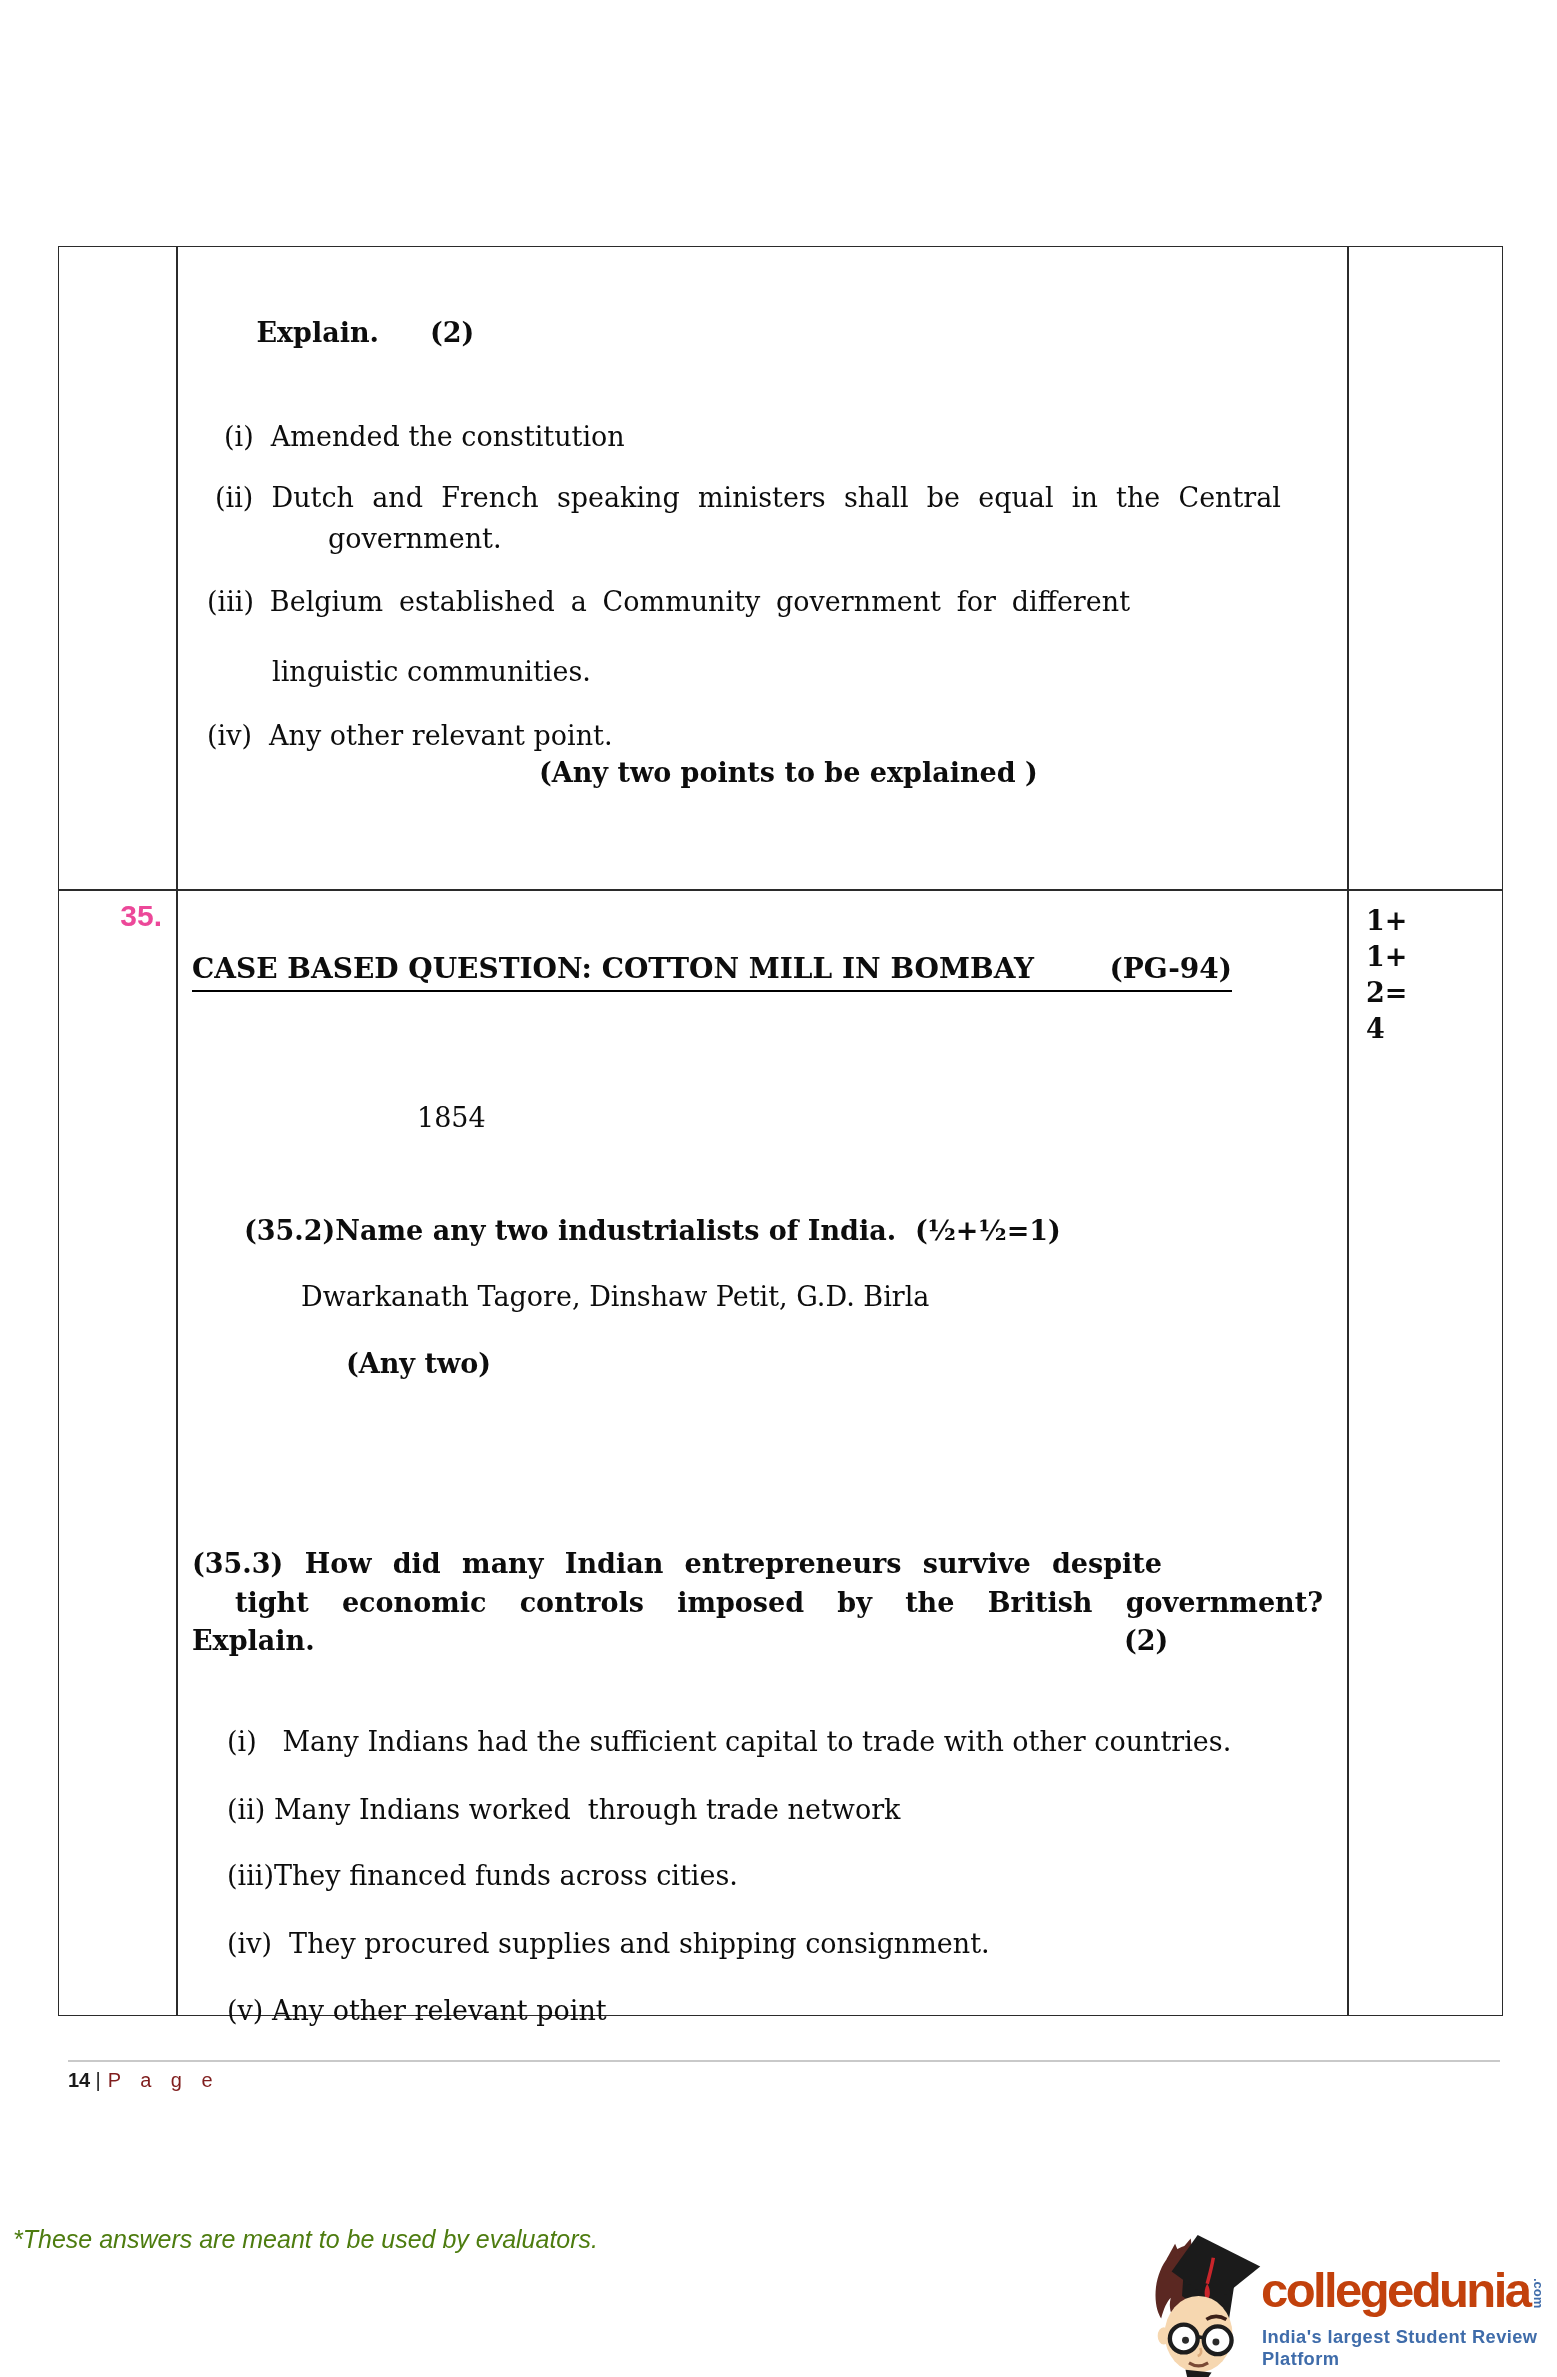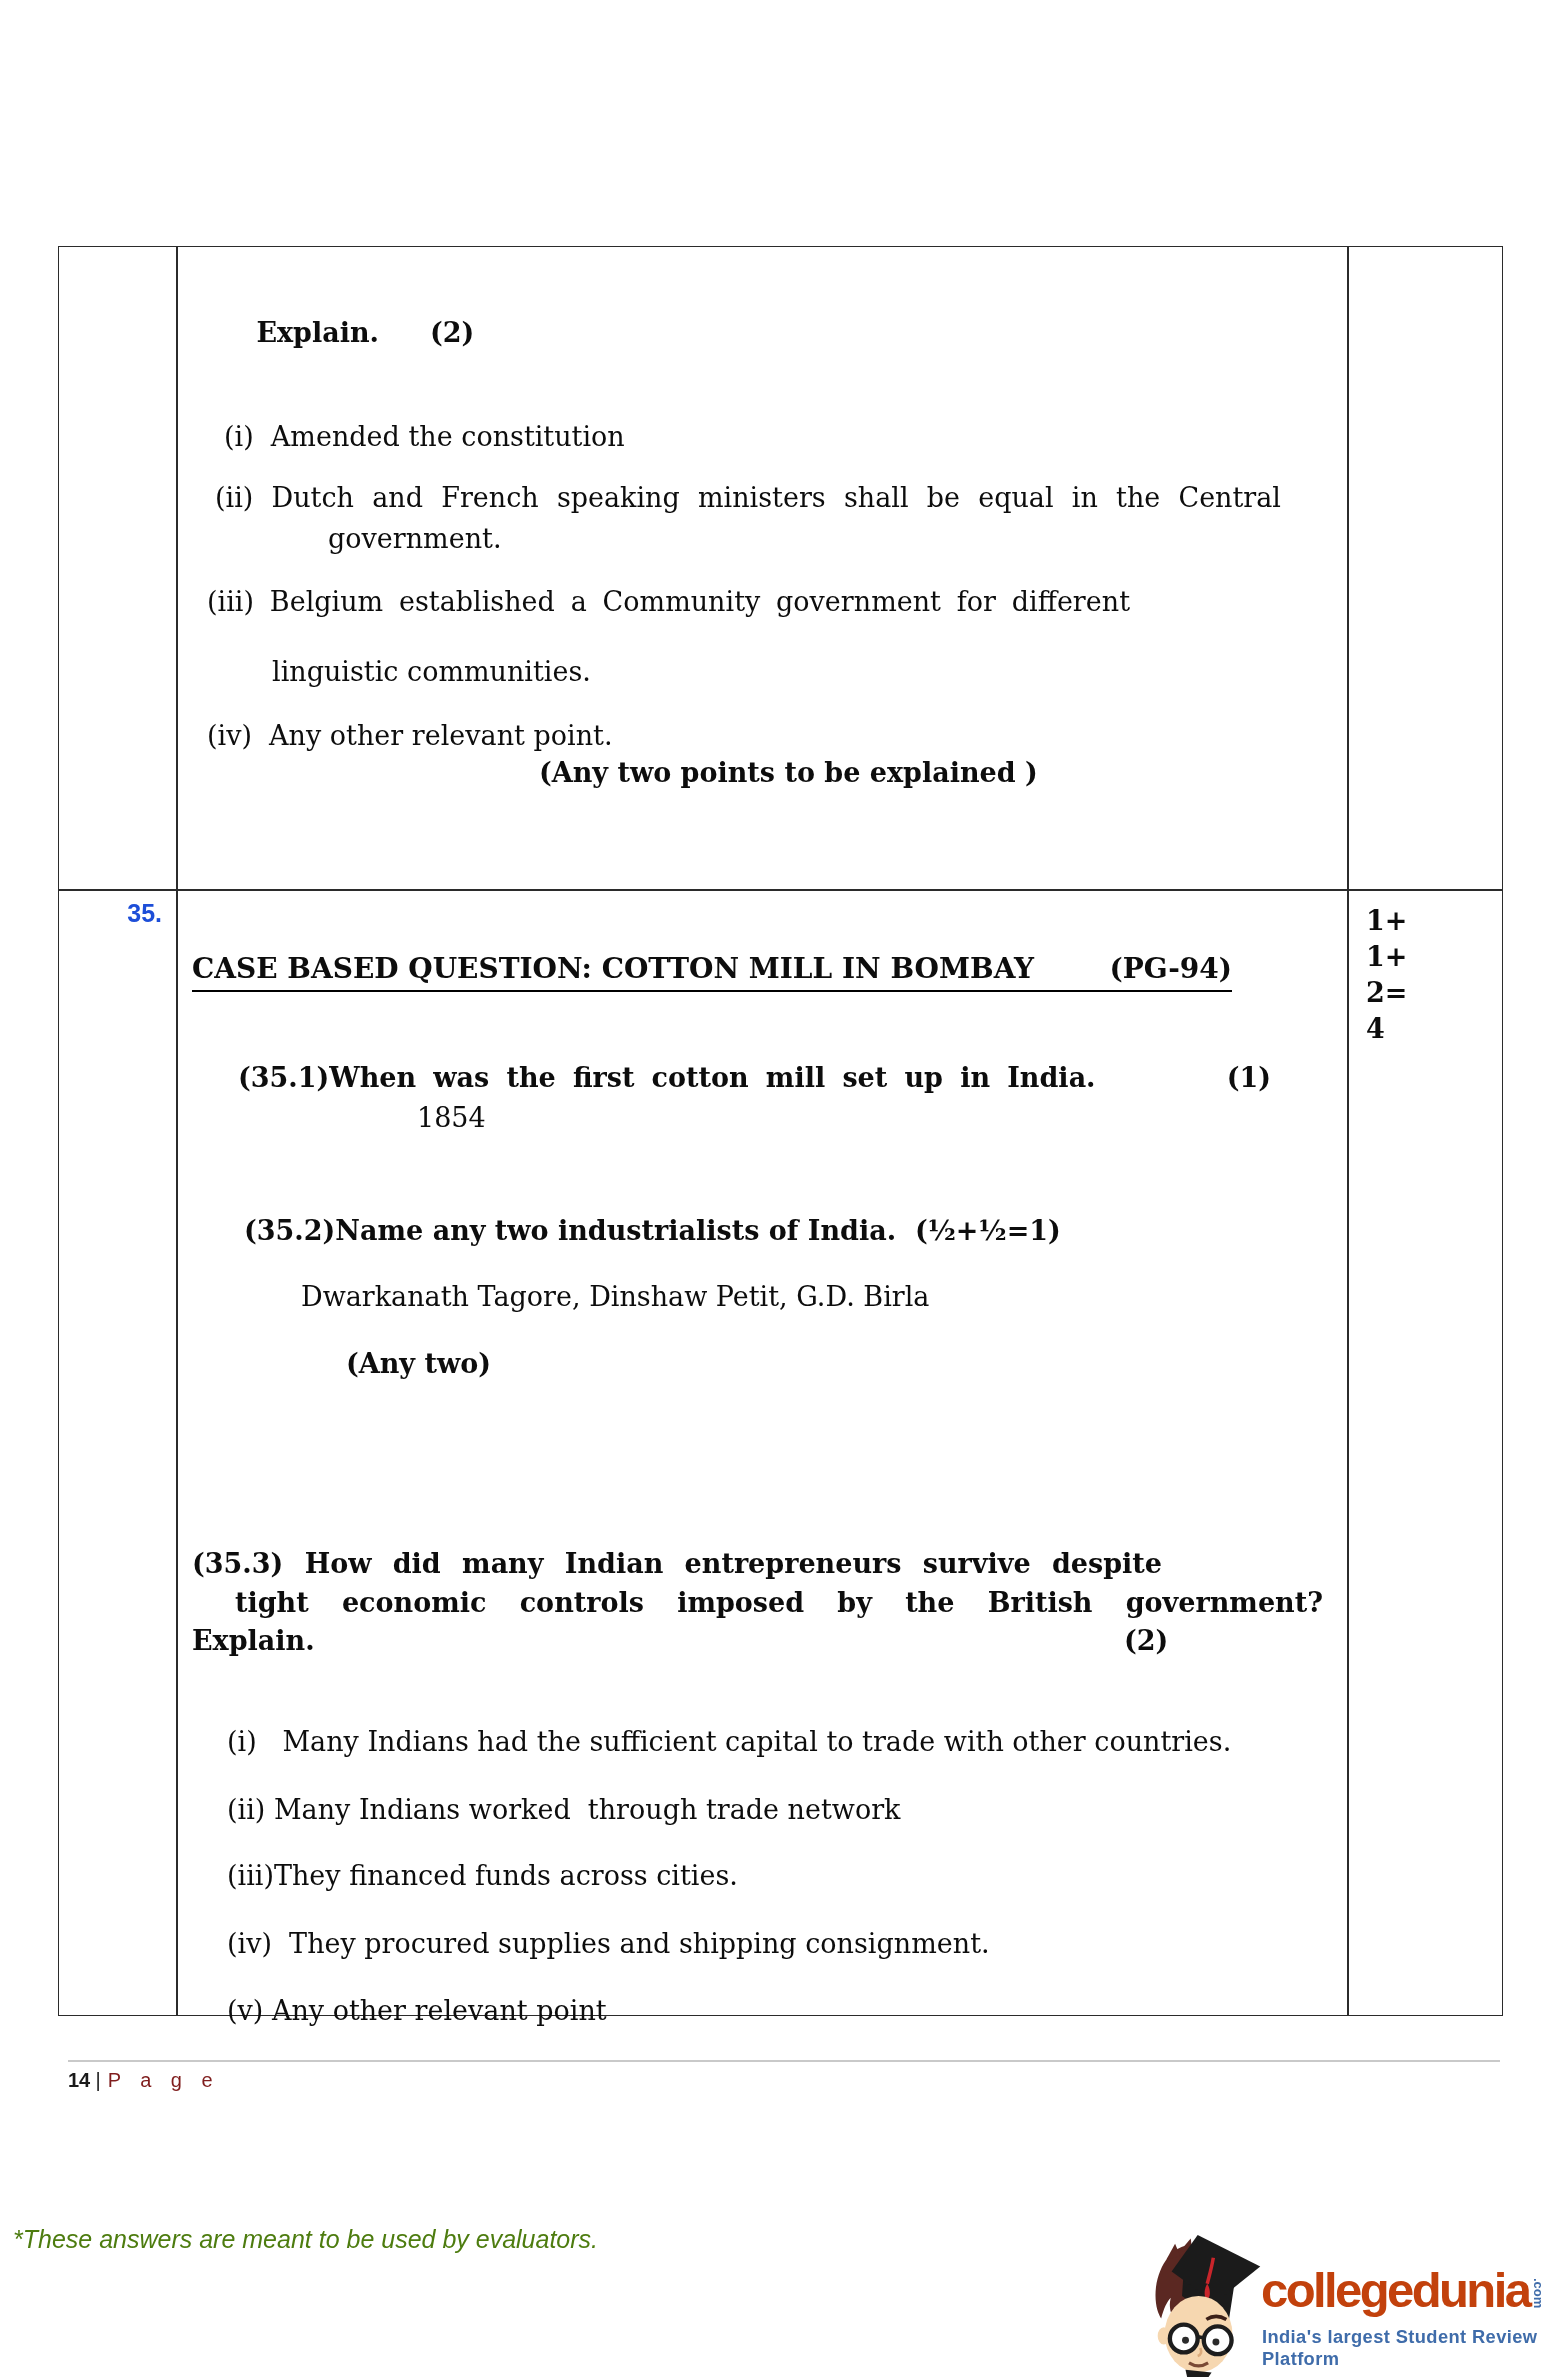--- a/index.html
+++ b/index.html
@@ -14,21 +14,21 @@
     border:1.7px solid #2b2b2b;box-sizing:border-box;
   }
   .v1{position:absolute;left:117px;top:0;width:1.7px;height:100%;background:#2b2b2b;}
   .v2{position:absolute;left:1288px;top:0;width:1.7px;height:100%;background:#2b2b2b;}
   .h1{position:absolute;left:0;top:642px;width:100%;height:1.7px;background:#2b2b2b;}
   .line{font-size:27px;line-height:1.2;white-space:pre-wrap;}
   .b{font-weight:bold;}
   .jline{text-align:justify;text-align-last:justify;white-space:normal;}
   .qnum{
     font-family:"Liberation Sans","DejaVu Sans",sans-serif;
-    font-weight:bold;font-size:25px;color:#1d4ed8;
+    font-weight:bold;font-size:30px;color:#ec4899;
   }
   .title-row{
     display:flex;justify-content:space-between;align-items:flex-end;
     border-bottom:2.6px solid #000;padding-bottom:5.2px;
     font-weight:bold;font-size:28px;line-height:1.15;gap:36px;
   }
   .q1-row{
     display:flex;justify-content:space-between;
     font-weight:bold;font-size:27px;line-height:1.2;
   }
@@ -99,24 +99,20 @@
       <div>1+</div>
       <div>2=</div>
       <div>4</div>
     </div>
 
     <div class="abs title-row" style="left:133px;top:706px;width:1040px;">
       <span>CASE BASED QUESTION: COTTON MILL IN BOMBAY</span>
       <span>(PG-94)</span>
     </div>
 
-    <div class="abs q1-row" style="left:179px;top:815px;width:1033px;">
-      <span class="qtext">(35.1)When was the first cotton mill set up in India.</span>
-      <span>(1)</span>
-    </div>
     <div class="abs line" style="left:358px;top:855px;">1854</div>
 
     <div class="abs line b" style="left:185px;top:968px;">(35.2)Name any two industrialists of India.  (½+½=1)</div>
     <div class="abs line" style="left:242px;top:1034px;">Dwarkanath Tagore, Dinshaw Petit, G.D. Birla</div>
     <div class="abs line b" style="left:287px;top:1101px;">(Any two)</div>
 
     <div class="abs line b jline" style="left:133px;top:1301px;width:970px;">(35.3) How did many Indian entrepreneurs survive despite</div>
     <div class="abs line b jline" style="left:133px;top:1340px;width:1088px;margin-left:43px;">tight economic controls imposed by the British government?</div>
     <div class="abs line b" style="left:133px;top:1378px;">Explain.</div>
     <div class="abs line b" style="left:1065px;top:1378px;">(2)</div>

